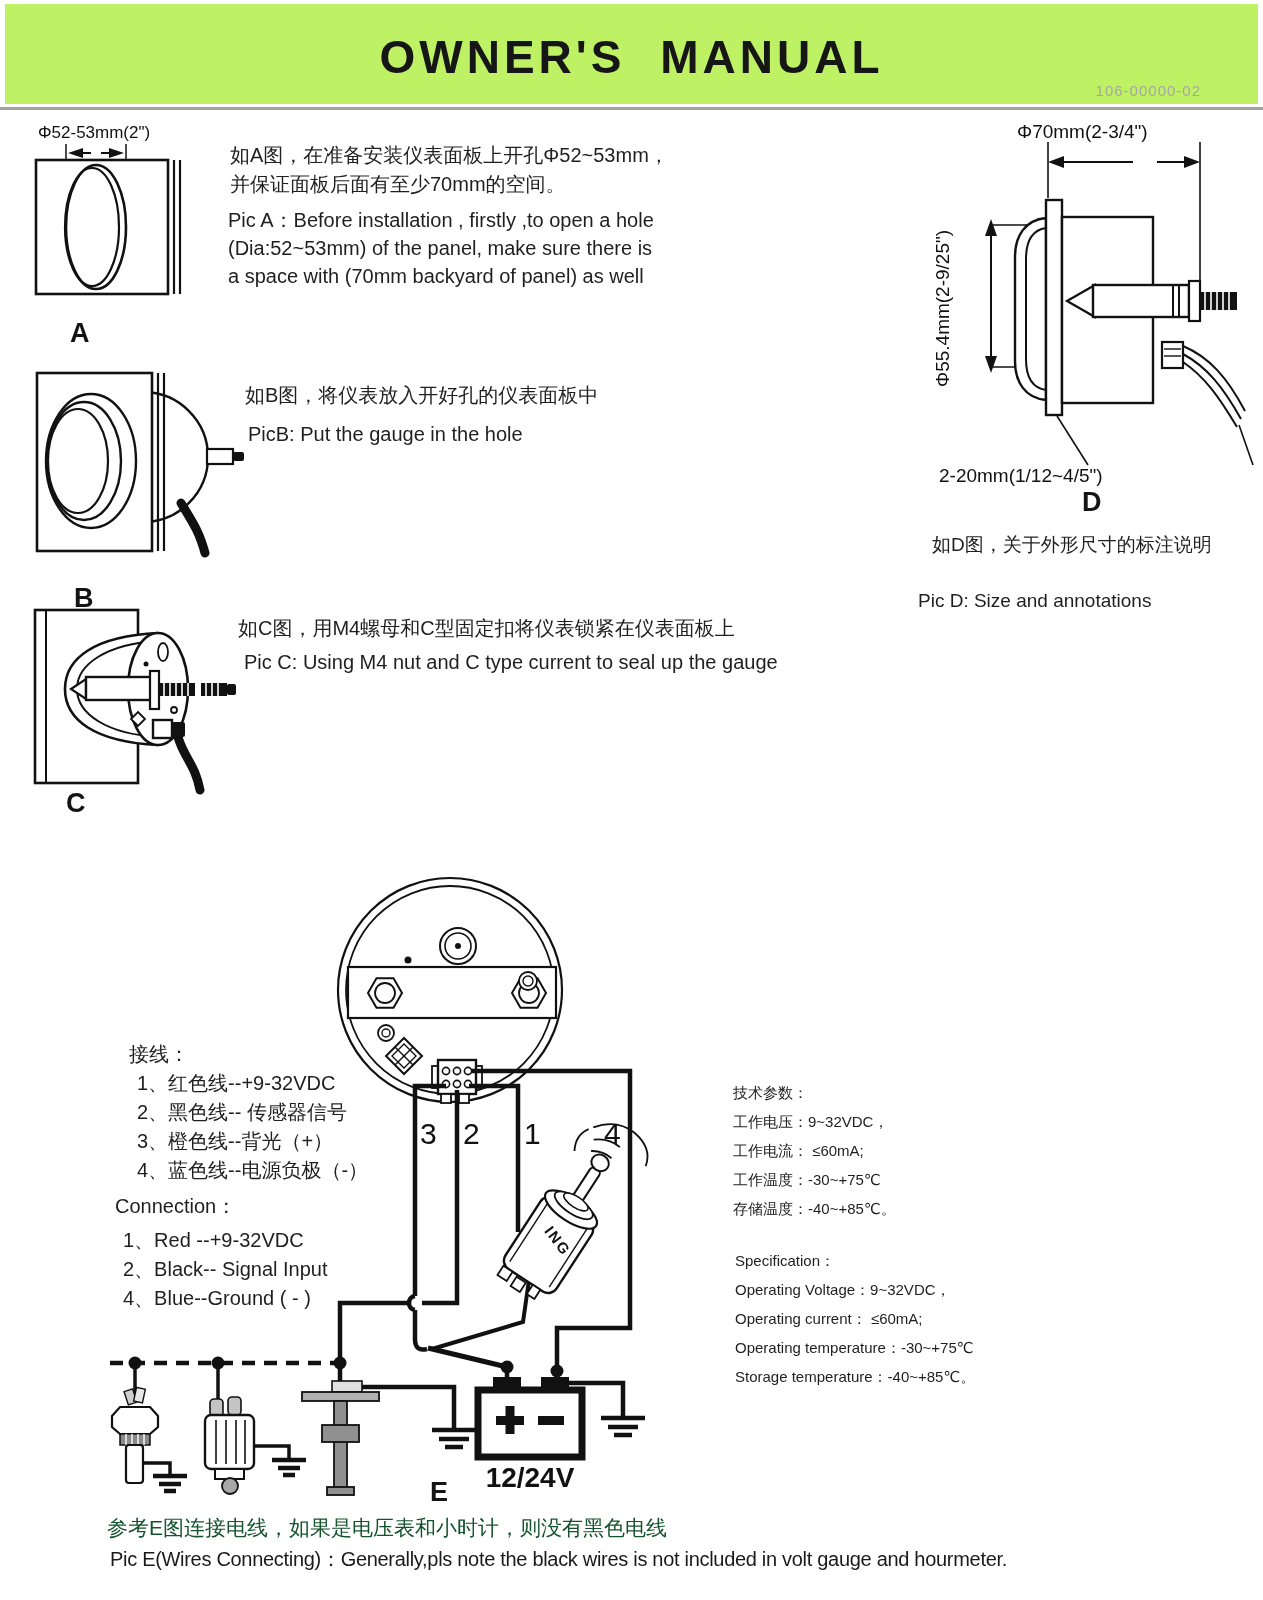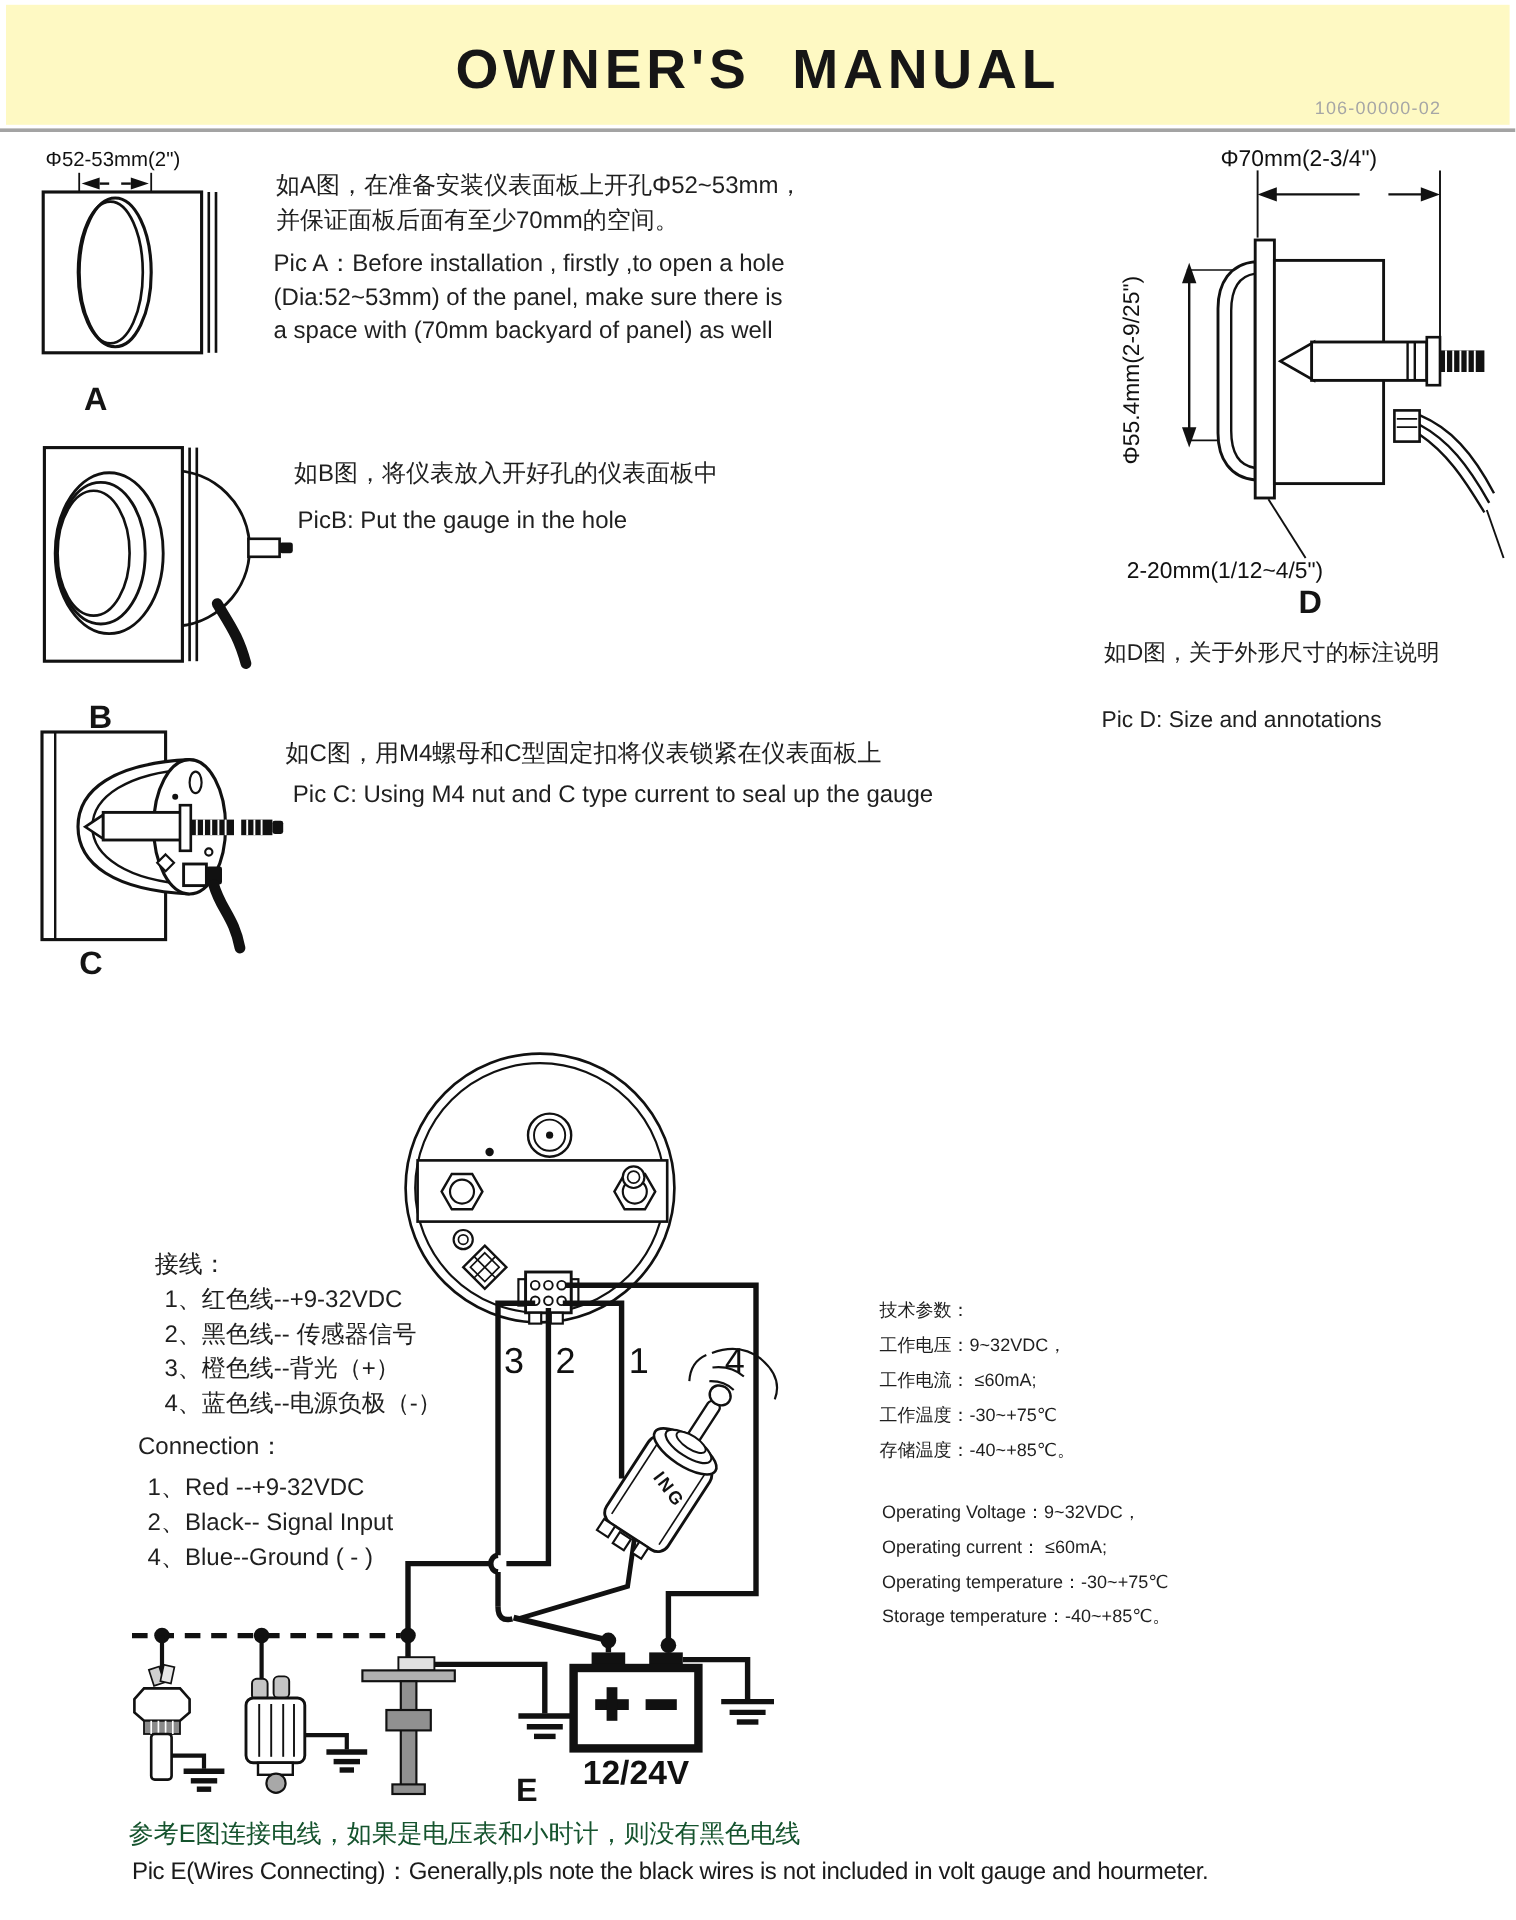--- a/index.html
+++ b/index.html
@@ -1,28 +1,28 @@
 <!DOCTYPE html>
 <html><head>
 <meta charset="utf-8">
 <style>
   html,body{margin:0;padding:0;background:#ffffff;}
   .page{position:relative;width:1263px;height:1600px;background:#fff;overflow:hidden;
         font-family:"Liberation Sans","DejaVu Sans",sans-serif;color:#1c1c1c;}
   .abs{position:absolute;}
   svg{position:absolute;overflow:visible;display:block;}
   svg text{font-family:"Liberation Sans","DejaVu Sans",sans-serif;fill:#111;}
-  .header-bar{position:absolute;left:5px;top:4px;width:1253px;height:100px;background:#fef9c3;}
+  .header-bar{position:absolute;left:5px;top:4px;width:1253px;height:100px;background:#bef264;}
   .header-title{position:absolute;left:0;top:26px;width:100%;text-align:center;
         font-size:46px;font-weight:bold;letter-spacing:4px;color:#161616;word-spacing:18px;}
   .doc-number{position:absolute;right:62px;top:82px;font-size:15px;color:#a6a6a6;letter-spacing:1px;}
   .divider{position:absolute;left:0;top:107px;width:1263px;height:3px;background:#a3a3a3;}
   .cn{font-size:20px;line-height:29px;white-space:pre-line;color:#1f1f1f;}
   .en{font-size:20px;line-height:28px;white-space:pre-line;color:#1f1f1f;}
-  .small-cn{font-size:19px;line-height:28px;color:#1f1f1f;}
+  .small-cn{font-size:19px;line-height:28px;color:#1f1f1f;margin-left:12px;}
   .small-en{font-size:19px;line-height:26px;color:#1f1f1f;}
   .letter{font-size:27px;font-weight:bold;color:#141414;}
   .block{font-size:20px;line-height:29px;color:#1f1f1f;}
   .block .t{font-weight:normal;}
   .spec{font-size:15px;line-height:29px;color:#1f1f1f;}
   .footer-cn{font-size:21px;color:#14532d;text-align:center;}
   .footer-en{font-size:20px;color:#1a1a1a;letter-spacing:-0.3px;}
 </style>
 </head>
 <body>
@@ -169,20 +169,21 @@
   </div>
 
   <div class="abs spec" style="left:733px;top:1078px;width:420px">
     <div>技术参数：</div>
     <div>工作电压：9~32VDC，</div>
     <div>工作电流： ≤60mA;</div>
     <div>工作温度：-30~+75℃</div>
     <div>存储温度：-40~+85℃。</div>
   </div>
   <div class="abs spec" style="left:735px;top:1246px;width:460px">
+    <div>Specification：</div>
     <div>Operating Voltage：9~32VDC，</div>
     <div>Operating current： ≤60mA;</div>
     <div>Operating temperature：-30~+75℃</div>
     <div>Storage temperature：-40~+85℃。</div>
   </div>
 
   <svg class="abs" style="left:80px;top:860px" width="870" height="650" viewBox="0 0 870 650">
 
     <g>
       <circle cx="370" cy="130" r="112" fill="#fff" stroke="#111" stroke-width="2.2"></circle>

